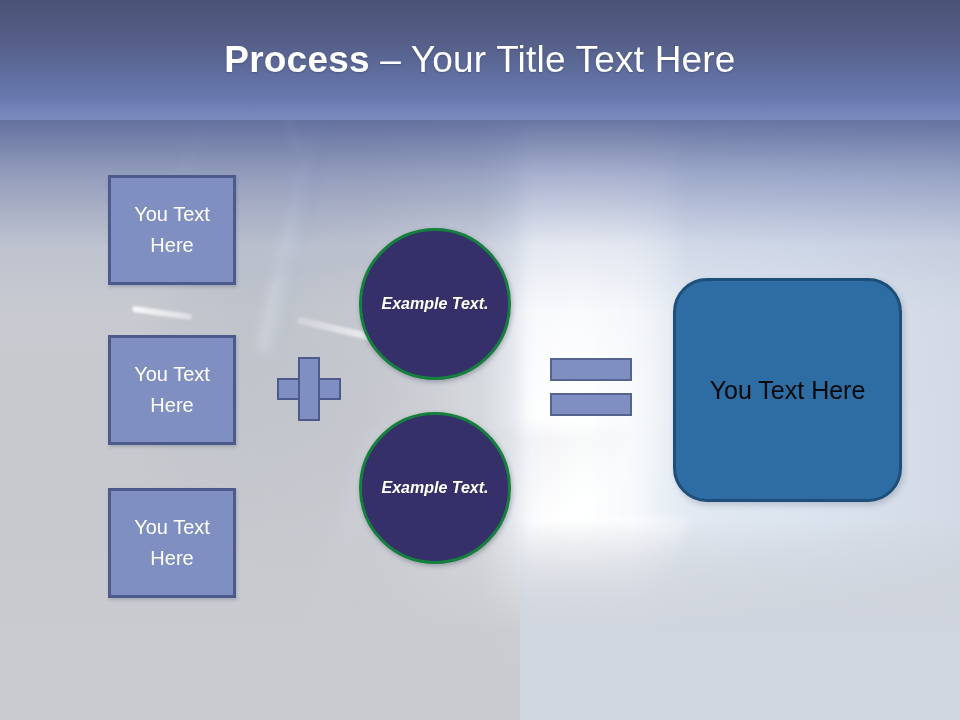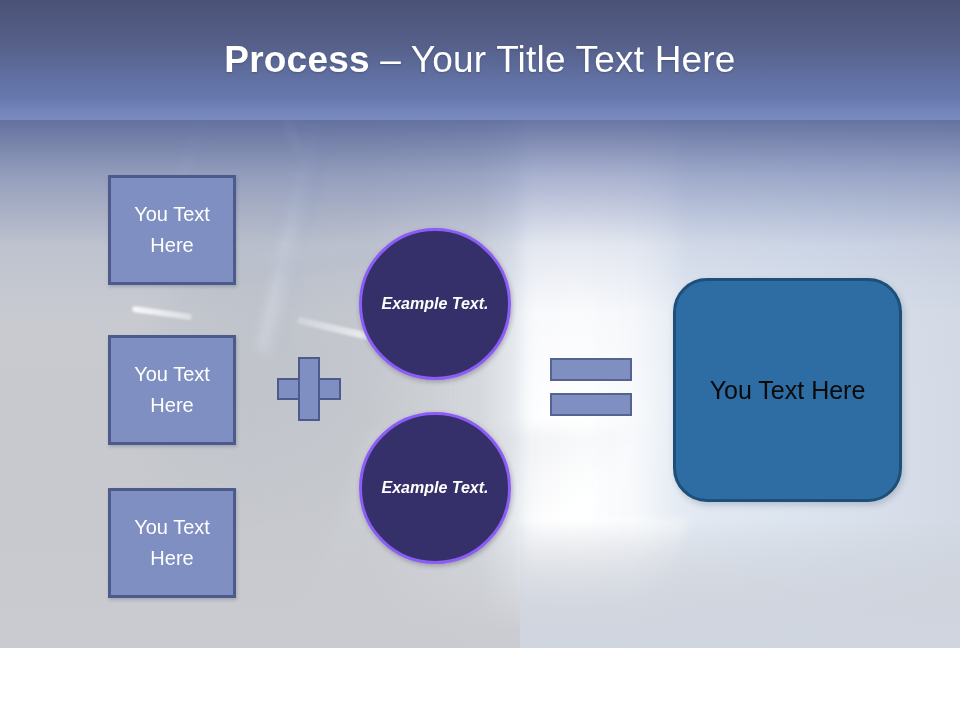--- a/index.html
+++ b/index.html
@@ -3,21 +3,21 @@
 <meta charset="utf-8">
 <style>
   html, body {
     margin: 0;
     padding: 0;
     background: #ffffff;
   }
   #slide {
     position: relative;
     width: 960px;
-    height: 648px;
+    height: 720px;
     overflow: hidden;
     font-family: "Liberation Sans", sans-serif;
     background: #b91c1c;
   }
 
   
   .bg-layer { position: absolute; inset: 0; }
 
   .bg-base {
     background:
@@ -189,21 +189,21 @@
     background: #7f8fc1;
   }
 
   
   .circle {
     position: absolute;
     width: 152px;
     height: 152px;
     border-radius: 50%;
     background: #35306a;
-    border: 3px solid #8b5cf6;
+    border: 3px solid #15803d;
     box-sizing: border-box;
     display: flex;
     align-items: center;
     justify-content: center;
     text-align: center;
     color: #ffffff;
     font-size: 16px;
     font-weight: bold;
     font-style: italic;
     line-height: 1.6;

